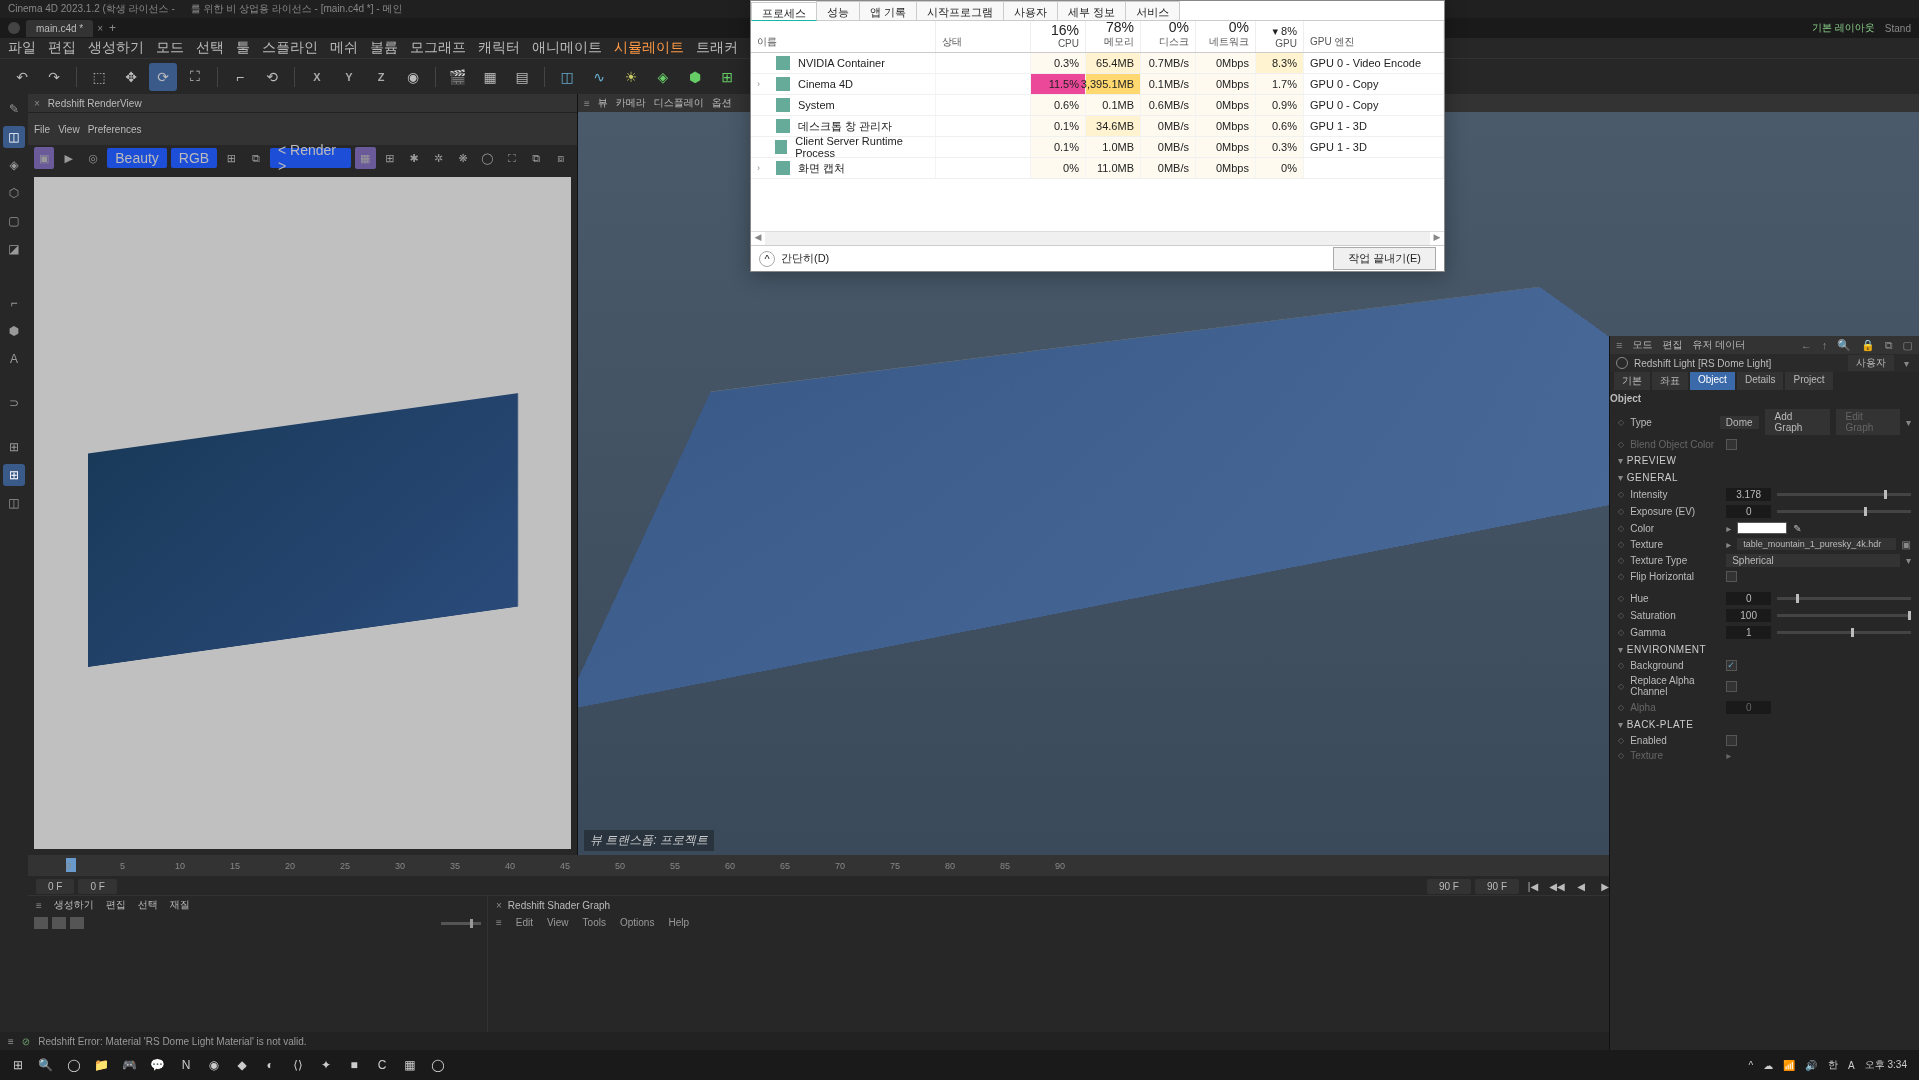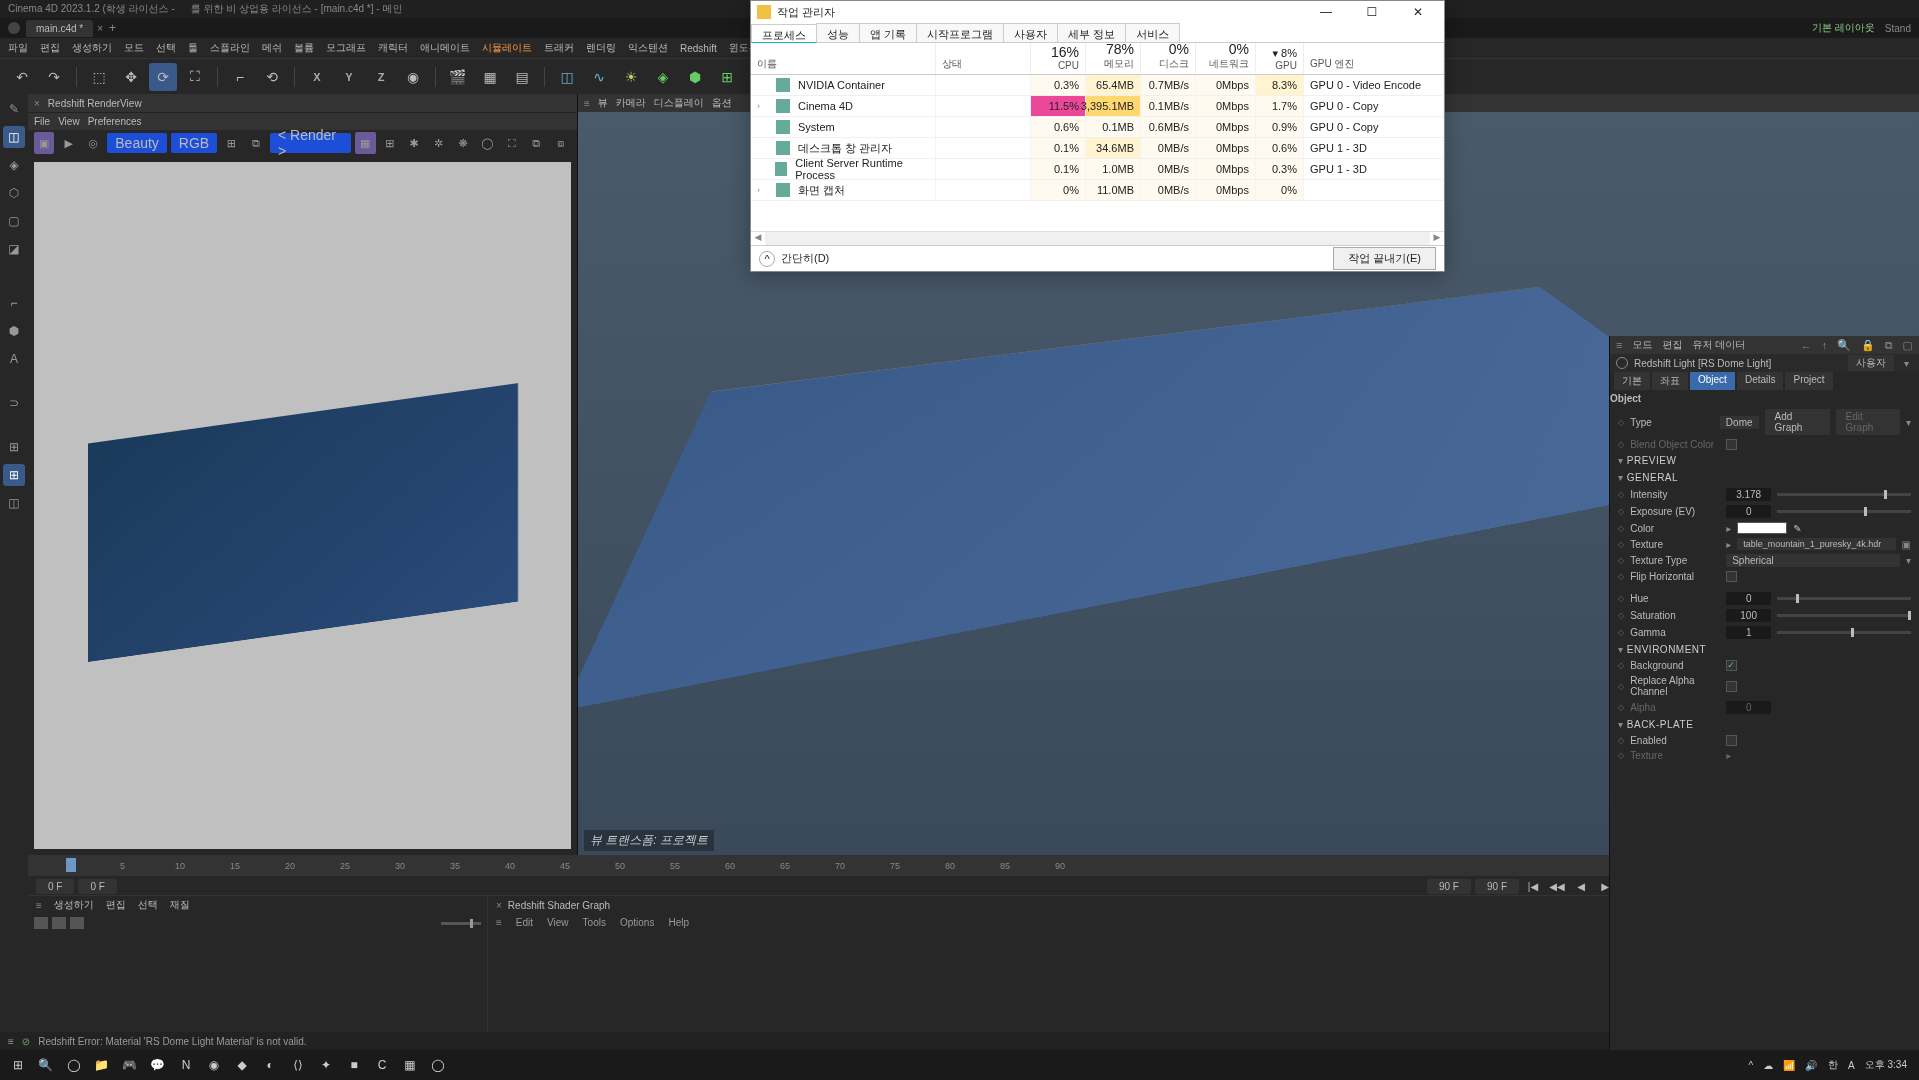--- a/index.html
+++ b/index.html
@@ -12,21 +12,21 @@
 
 .tabsrow { height:20px; background:#1a1a1a; display:flex; align-items:center; padding:0 8px; }
 .tabsrow .circ { width:12px; height:12px; border-radius:50%; background:#444; margin-right:6px; }
 .tabsrow .tab { color:#bbb; font-size:10px; padding:3px 10px; background:#333; border-radius:3px 3px 0 0; margin-right:4px; }
 .tabsrow .plus { color:#888; font-size:12px; padding:0 6px; }
 .tabsrow .spacer { flex:1; }
 .tabsrow .layout { color:#88cc88; font-size:10px; margin-right:10px; }
 
 
 .mainmenu { height:20px; background:#272727; display:flex; align-items:center; padding:0 8px; gap:12px; }
-.mainmenu span { color:#bbb; font-size:10px; cursor:pointer; }
+.mainmenu span { color:#bbb; font-size:14px; cursor:pointer; }
 .mainmenu .sim { color:#ff9944; }
 
 
 .toolbar { height:36px; background:#272727; display:flex; align-items:center; padding:0 8px; gap:4px; border-top:1px solid #333; }
 .toolbar .tbtn { width:28px; height:28px; display:flex; align-items:center; justify-content:center; border-radius:3px; color:#bbb; font-size:14px; }
 .toolbar .tbtn.active { background:#3a5a8a; }
 .toolbar .sep { width:1px; height:20px; background:#444; margin:0 4px; }
 .toolbar .axis { color:#aaa; font-size:11px; font-weight:bold; }
 
 
@@ -34,21 +34,21 @@
 .leftbar { width:28px; background:#272727; display:flex; flex-direction:column; align-items:center; padding-top:4px; gap:6px; }
 .leftbar .lbtn { width:22px; height:22px; border-radius:3px; display:flex; align-items:center; justify-content:center; color:#999; font-size:12px; }
 .leftbar .lbtn.blue { background:#3a5a8a; color:#fff; }
 
 .centerarea { flex:1; display:flex; flex-direction:column; }
 .viewports { flex:1; display:flex; }
 .vp-left { width:550px; background:#272727; display:flex; flex-direction:column; border-right:1px solid #111; }
 .vp-right { flex:1; background:#272727; display:flex; flex-direction:column; }
 
 .vp-header { height:18px; background:#333; color:#bbb; font-size:10px; display:flex; align-items:center; padding:0 6px; gap:8px; }
-.vp-header2 { height:18px; background:#333; color:#bbb; font-size:10px; display:flex; align-items:center; padding:8px 6px; gap:8px; border-top:1px solid #222; }
+.vp-header2 { height:18px; background:#333; color:#bbb; font-size:10px; display:flex; align-items:center; padding:16px 6px; gap:8px; border-top:1px solid #222; }
 .vp-header .x { color:#888; }
 .vp-toolbar { height:26px; background:#272727; display:flex; align-items:center; padding:0 6px; gap:4px; }
 .vp-toolbar .tb { width:22px; height:22px; display:flex; align-items:center; justify-content:center; color:#999; font-size:11px; border-radius:2px; }
 .vp-toolbar .tb.purple { background:#6a5a9a; }
 .vp-toolbar .sel { height:20px; background:#1d4ed8; color:#bbb; font-size:14px; padding:0 8px; display:flex; align-items:center; border-radius:2px; }
 
 .canvas { flex:1; background:#c0c0c0; position:relative; margin:6px; overflow:hidden; }
 .canvas.dark { background:linear-gradient(to bottom,#4a5a6a 0%,#3a4a5a 100%); margin:0; }
 .render-status { position:absolute; bottom:8px; right:8px; color:#bbb; font-size:10px; display:flex; align-items:center; gap:6px; }
 .render-status .sq { width:10px; height:10px; background:#5a7aaa; }
@@ -585,28 +585,20 @@
     </div>
 </div>
 
 <div class="statusbar">
   <span>≡</span>
   <span class="okic">⊘</span>
   <span>Redshift Error: Material 'RS Dome Light Material' is not valid.</span>
 </div>
 
 <div class="taskmgr">
-  <div class="tmtitle">
-    <div class="tmic"></div>
-    <span>작업 관리자</span>
-    <span class="spacer"></span>
-    <span class="wbtn">—</span>
-    <span class="wbtn">☐</span>
-    <span class="wbtn">✕</span>
-  </div>
   <div class="tmtabs">
     <div class="tt active">프로세스</div>
     <div class="tt">성능</div>
     <div class="tt">앱 기록</div>
     <div class="tt">시작프로그램</div>
     <div class="tt">사용자</div>
     <div class="tt">세부 정보</div>
     <div class="tt">서비스</div>
   </div>
   <div class="tmhdr">

